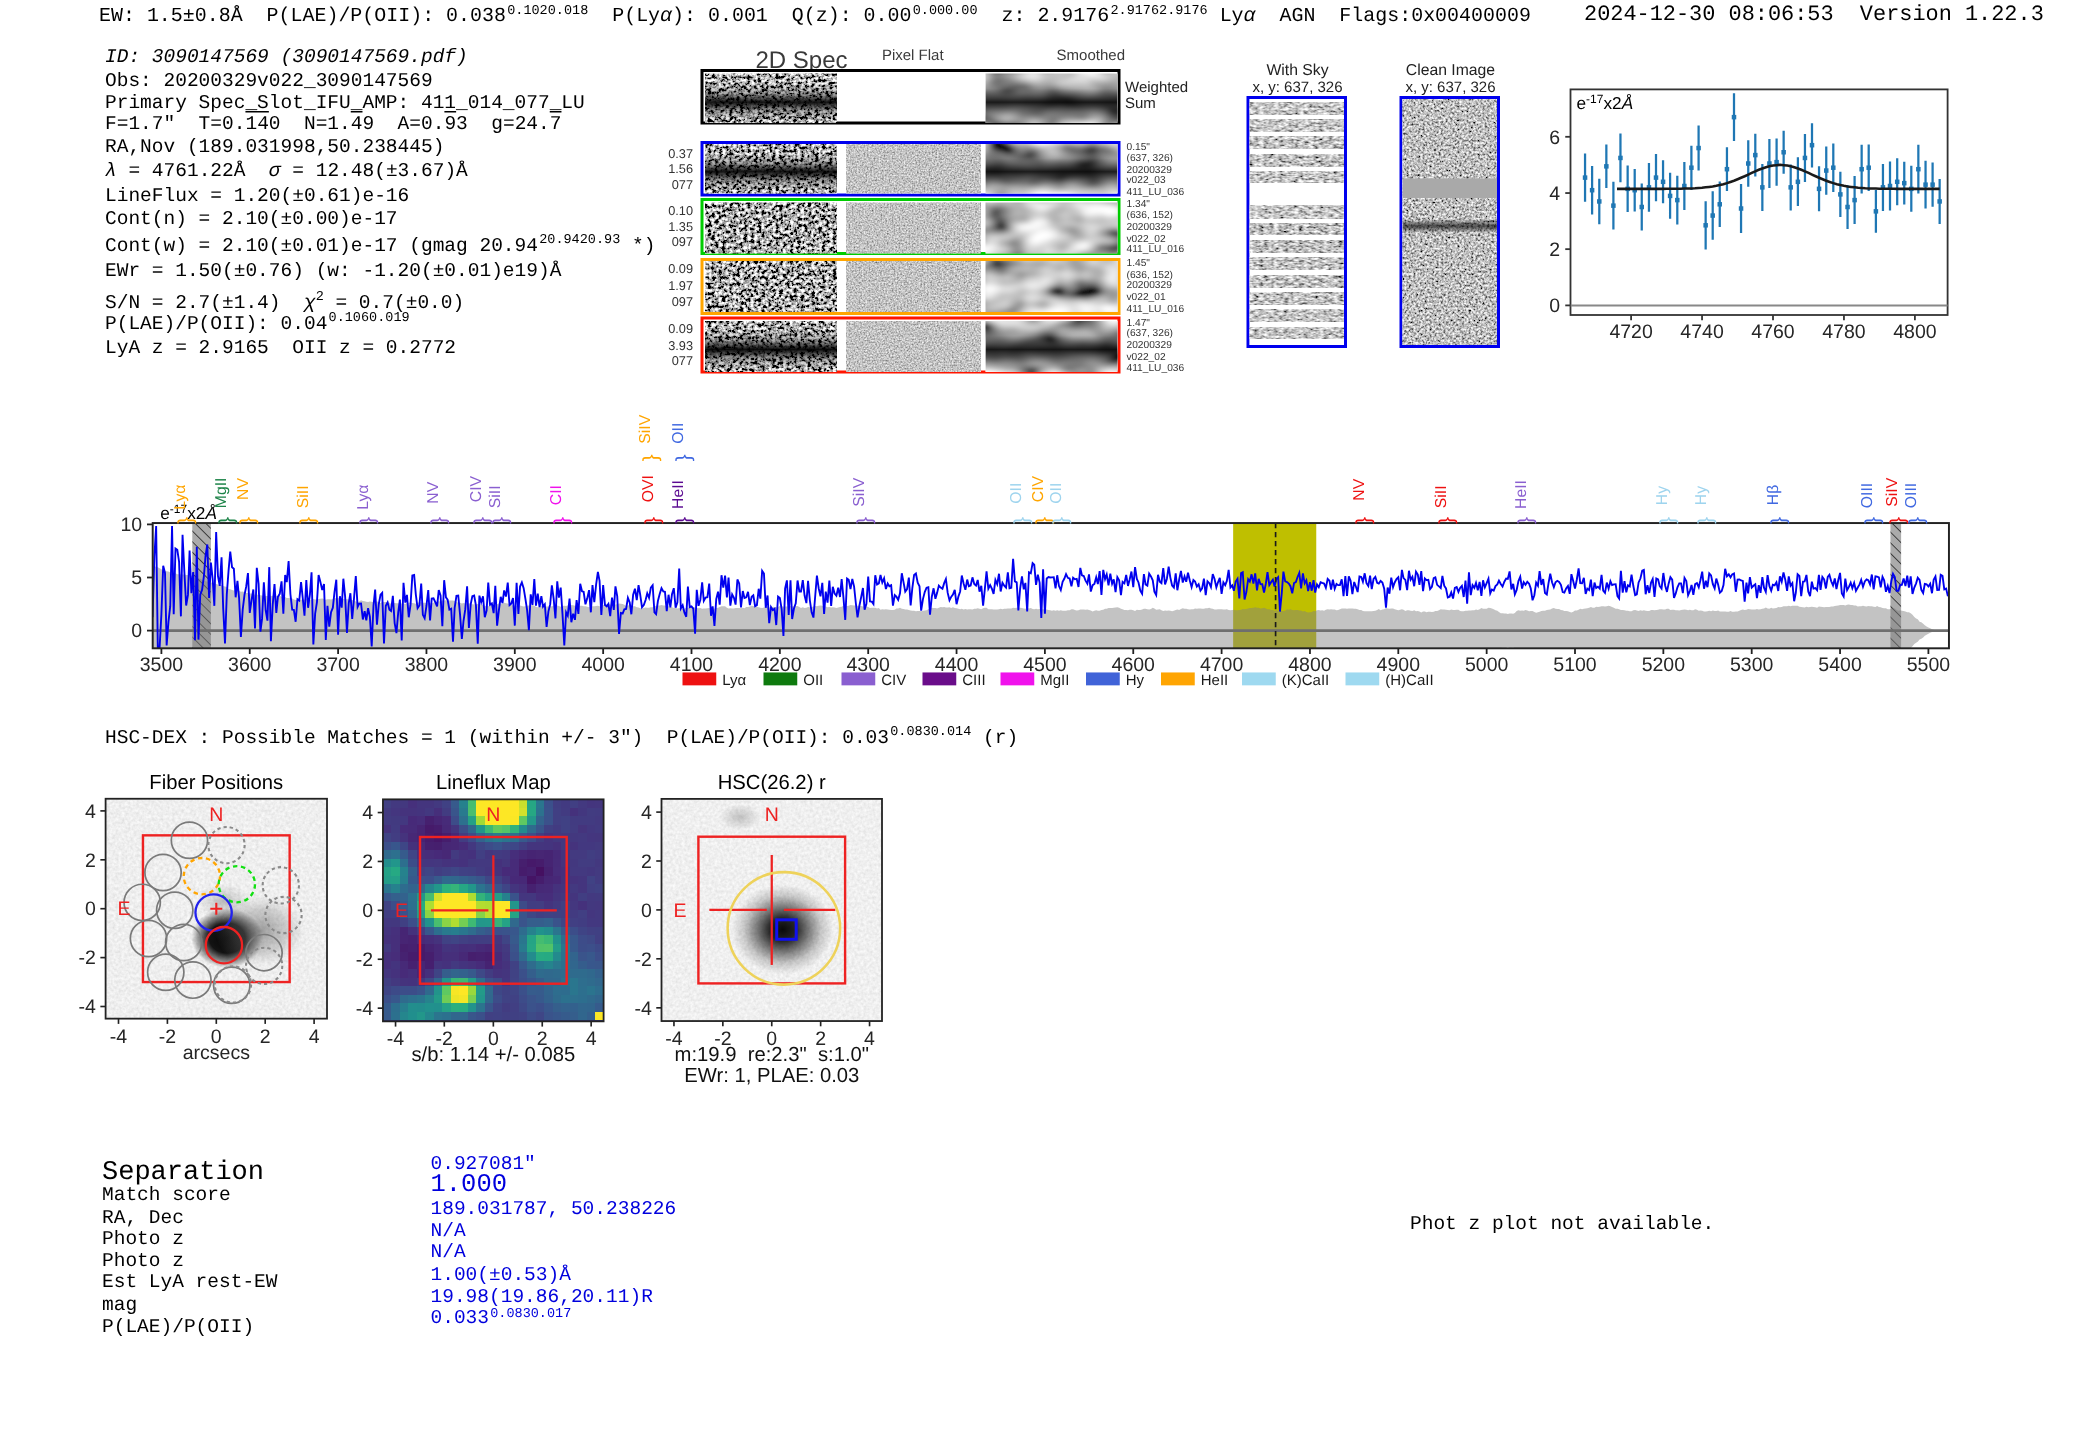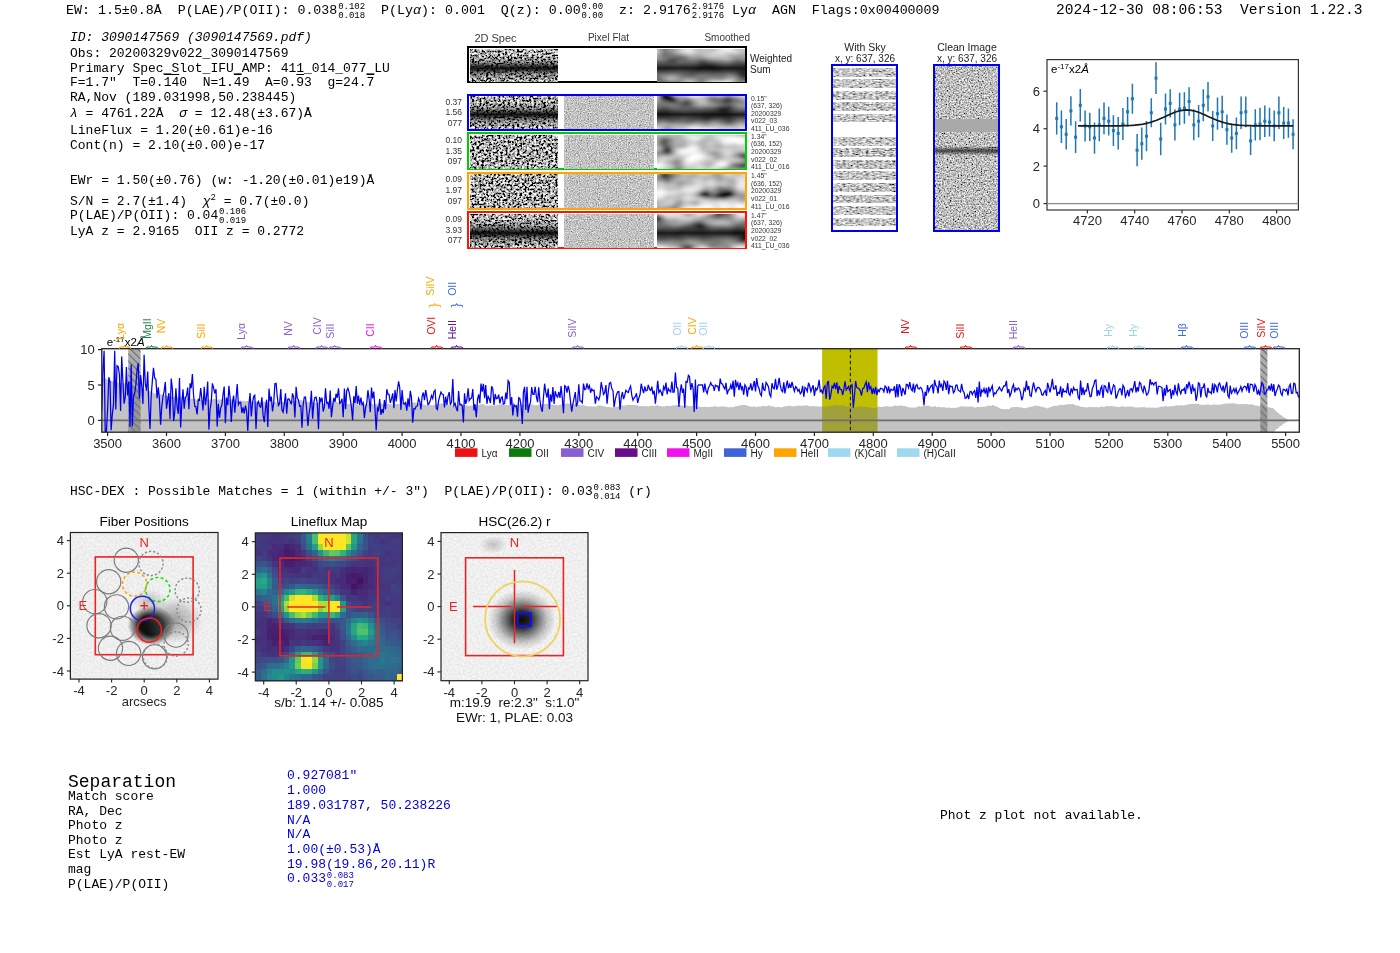--- a/index.html
+++ b/index.html
@@ -1,40 +1,41 @@
 <!DOCTYPE html>
 <html><head><meta charset="utf-8"><style>
 html,body{margin:0;padding:0;background:#fff;}
 #page{position:relative;width:1400px;height:953px;background:#fff;overflow:hidden;
  font-family:"Liberation Mono",monospace;color:#000;}
 .t{position:absolute;white-space:pre;}
 .mono{font-family:"Liberation Mono",monospace;font-size:13px;line-height:16.35px;}
 .sans{font-family:"Liberation Sans",sans-serif;}
-.stk{display:inline-flex;flex-direction:column;vertical-align:4.5px;line-height:9px;text-align:left;}
+.stk{display:inline-flex;flex-direction:row;vertical-align:4.5px;line-height:9px;text-align:left;}
 .ov{text-decoration:overline;}
 .it{font-style:italic;}
 svg{position:absolute;display:block;}
 </style></head><body>
 <div id="page">
 
 <div class="t mono" style="left:66px;top:2.5px;font-size:13.3px;">EW: 1.5±0.8Å  P(LAE)/P(OII): 0.038 <span class="stk" style="font-size:9px;"><span>0.102</span><span>0.018</span></span>  P(Ly<span class="it">α</span>): 0.001  Q(z): 0.00 <span class="stk" style="font-size:9px;"><span>0.00</span><span>0.00</span></span>  z: 2.9176 <span class="stk" style="font-size:9px;"><span>2.9176</span><span>2.9176</span></span> Ly<span class="it">α</span>  AGN  Flags:0x00400009</div>
 <div class="t mono" style="left:1056px;top:1.5px;font-size:14.6px;">2024-12-30 08:06:53  Version 1.22.3</div>
 <div class="t mono" style="left:70px;top:30.1px;font-style:italic;">ID: 3090147569 (3090147569.pdf)</div>
 <div class="t mono" style="left:70px;top:45.5px;">Obs: 20200329v022_3090147569</div>
 <div class="t mono" style="left:70px;top:60.6px;">Primary Spec_Slot_IFU_AMP: 411_014_077_LU</div>
 <div class="t mono" style="left:70px;top:75.1px;">F=1.7"  T=0.<span class="ov">14</span>0  N=1.<span class="ov">4</span>9  A=0.<span class="ov">9</span>3  g=24.<span class="ov">7</span></div>
 <div class="t mono" style="left:70px;top:89.5px;">RA,Nov (189.031998,50.238445)</div>
 <div class="t mono" style="left:70px;top:105.5px;"><span class="it">λ</span> = 4761.22Å  <span class="it">σ</span> = 12.48(±3.67)Å</div>
 <div class="t mono" style="left:70px;top:122.5px;">LineFlux = 1.20(±0.61)e-16</div>
 <div class="t mono" style="left:70px;top:138.1px;">Cont(n) = 2.10(±0.00)e-17</div>
+<div class="t mono" style="left:70px;top:155.6px;">Cont(w) = 2.10(±0.01)e-17 (gmag 20.94 <span class="stk" style="font-size:9px;"><span>20.94</span><span>20.93</span></span> *)</div>
 <div class="t mono" style="left:70px;top:173.0px;">EWr = 1.50(±0.76) (w: -1.20(±0.01)e19)Å</div>
 <div class="t mono" style="left:70px;top:190.3px;">S/N = 2.7(±1.4)  <span class="it">χ</span><sup style="font-size:9px;">2</sup> = 0.7(±0.0)</div>
 <div class="t mono" style="left:70px;top:207.5px;">P(LAE)/P(OII): 0.04 <span class="stk" style="font-size:9px;"><span>0.106</span><span>0.019</span></span></div>
 <div class="t mono" style="left:70px;top:223.8px;">LyA z = 2.9165  OII z = 0.2772</div>
-<div class="t sans" style="left:446px;top:32px;width:99px;text-align:center;font-size:11px;color:#3a3a3a;">2D Spec</div>
+<div class="t sans" style="left:466px;top:32px;width:99px;text-align:right;font-size:16px;color:#3a3a3a;">2D Spec</div>
 <div class="t sans" style="left:559px;top:32px;width:99px;text-align:center;font-size:10px;color:#3a3a3a;">Pixel Flat</div>
 <div class="t sans" style="left:651px;top:32px;width:99px;text-align:right;font-size:10px;color:#3a3a3a;">Smoothed</div>
 <div class="t" style="left:466.5px;top:46.0px;width:276px;height:33px;border:2.5px solid #000000;background:#fff;"></div>
 <div class="t" style="left:469.5px;top:48.5px;"><svg width="88" height="33" viewBox="0 0 88 33">
         <defs>
           <filter id="f107_spec" x="0" y="0" width="100%" height="100%">
             <feTurbulence type="fractalNoise" baseFrequency="0.42 0.48" numOctaves="3" seed="107" stitchTiles="stitch" result="t"></feTurbulence>
             <feColorMatrix in="t" type="matrix" values="1 0 0 0 0 1 0 0 0 0 1 0 0 0 0 0 0 0 0 1"></feColorMatrix>
             <feComponentTransfer>
               <feFuncR type="linear" slope="2.9" intercept="-1.05"></feFuncR>
@@ -1405,20 +1406,20 @@
     </svg>
 <div class="t mono" style="left:68px;top:774.3px;font-size:18px;">Separation</div>
 <div class="t mono" style="left:68px;top:788.9px;font-size:13px;">Match score</div>
 <div class="t mono" style="left:68px;top:803.5px;font-size:13px;">RA, Dec</div>
 <div class="t mono" style="left:68px;top:818.1px;font-size:13px;">Photo z</div>
 <div class="t mono" style="left:68px;top:832.7px;font-size:13px;">Photo z</div>
 <div class="t mono" style="left:68px;top:847.3px;font-size:13px;">Est LyA rest-EW</div>
 <div class="t mono" style="left:68px;top:861.9px;font-size:13px;">mag</div>
 <div class="t mono" style="left:68px;top:876.5px;font-size:13px;">P(LAE)/P(OII)</div>
 <div class="t mono" style="left:287px;top:768.3px;font-size:13px;color:#0000dd;">0.927081"</div>
-<div class="t mono" style="left:287px;top:783.0px;font-size:13px;color:#0000dd;">1.000</div>
+<div class="t mono" style="left:287px;top:783.0px;font-size:17px;color:#0000dd;">1.000</div>
 <div class="t mono" style="left:287px;top:797.7px;font-size:13px;color:#0000dd;">189.031787, 50.238226</div>
 <div class="t mono" style="left:287px;top:812.5px;font-size:13px;color:#0000dd;">N/A</div>
 <div class="t mono" style="left:287px;top:827.2px;font-size:13px;color:#0000dd;">N/A</div>
 <div class="t mono" style="left:287px;top:841.9px;font-size:13px;color:#0000dd;">1.00(±0.53)Å</div>
 <div class="t mono" style="left:287px;top:856.6px;font-size:13px;color:#0000dd;">19.98(19.86,20.11)R</div>
 <div class="t mono" style="left:287px;top:871.3px;font-size:13px;color:#0000dd;">0.033 <span class="stk" style="font-size:9px;"><span>0.083</span><span>0.017</span></span></div>
 <div class="t mono" style="left:913px;top:808.1px;padding-left:27px;">Phot z plot not available.</div>
 </div>
 </body></html>

